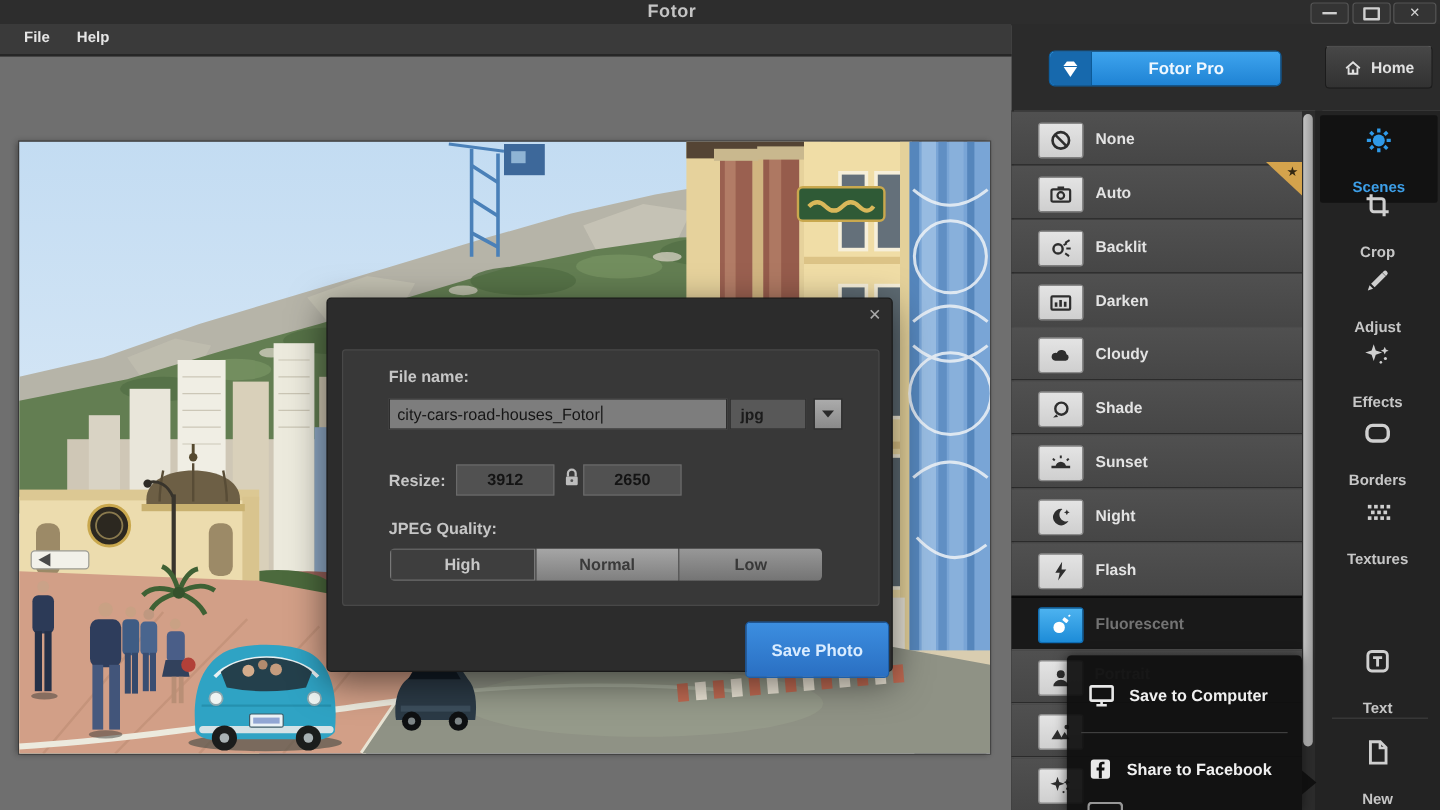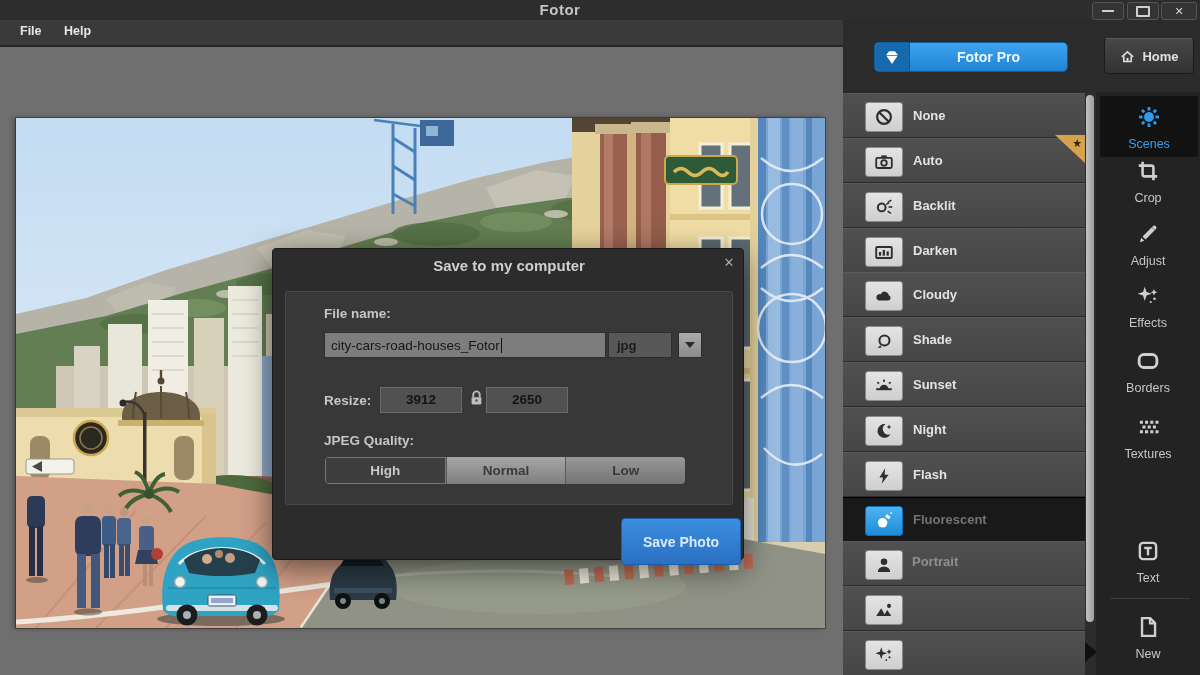--- a/index.html
+++ b/index.html
@@ -40,21 +40,21 @@
   .srow .slabel{position:absolute;left:70px;top:0;height:43px;display:flex;align-items:center;font-size:13px;font-weight:bold;color:#e3e3e3;}
   .srow.sel{background:#191919;border-top-color:#000;border-bottom-color:#303030;}
   .srow.sel .chip{background:linear-gradient(#4db3f0,#1d8cd8);border-color:#0f6db4;color:#fff;}
   .srow.sel .slabel{color:#737373;}
   #autobadge{position:absolute;right:0;top:-4px;width:0;height:0;border-top:28px solid #d4a34c;border-left:30px solid transparent;}
   #autostar{position:absolute;right:3px;top:-2px;color:#332711;font-size:11px;}
   #scenescroll{left:1086px;top:95px;width:8px;height:527px;background:linear-gradient(90deg,#c2c2c2,#9e9e9e);border-radius:4px;}
   
   .titem{left:1098px;width:100px;text-align:center;color:#cacaca;}
   .titem .ticon{display:block;margin:0 auto;color:#cfcfcf;}
-  .titem .tlabel{display:block;margin-top:7px;font-size:12.5px;font-weight:normal;color:#c6c6c6;}
+  .titem .tlabel{display:block;margin-top:19px;font-size:12.5px;font-weight:bold;color:#c6c6c6;}
   .titem.active{background:#121212;left:1100px;width:98px;padding:8px 0 6px 0;border-radius:2px;}
   .titem.active .ticon{color:#2f9ae8;}
   .titem.active .tlabel{color:#3d9fe8;}
   #tooldivider{left:1110px;top:598px;width:80px;height:1px;background:#3d3d3d;}
   
   #savemenu{left:889px;top:546px;width:196px;height:129px;background:rgba(14,14,14,.93);border-radius:4px 4px 0 0;
             box-shadow:0 0 10px rgba(0,0,0,.5);}
   .pmrow{position:absolute;left:0;width:196px;height:46px;display:flex;align-items:center;gap:10px;padding-left:16px;box-sizing:border-box;
          color:#f0f0f0;font-size:13.5px;font-weight:bold;}
   #pmdivider{position:absolute;left:12px;top:64px;width:172px;height:1px;background:#3f3f3f;}
@@ -668,24 +668,39 @@
     <span class="tlabel">Text</span>
   </div>
   <div class="abs" id="tooldivider"></div>
   <div class="abs titem" style="top:614px">
     <svg class="ticon" width="26" height="26" viewBox="0 0 24 24">
         <use href="#s-new"></use>
       </svg>
     <span class="tlabel">New</span>
   </div>
 
+  <div class="abs" id="savemenu">
+    <div class="pmrow" style="top:10px">
+      <svg width="26" height="26" viewBox="0 0 24 24" style="color:#e8e8e8">
+          <use href="#s-monitor"></use>
+        </svg>
+      <span>Save to Computer</span>
+    </div>
+    <div id="pmdivider"></div>
+    <div class="pmrow" style="top:72px">
+      <svg width="24" height="24" viewBox="0 0 24 24" style="color:#e8e8e8">
+          <use href="#s-fb"></use>
+        </svg>
+      <span>Share to Facebook</span>
+    </div>
+    <div id="pmsliver"></div>
+  </div>
   <div class="abs" id="pmtail"></div>
 
   <div class="abs" id="dialog">
-    <div class="abs" id="dlgtitle">Save to my computer</div>
     <div class="abs" id="dlgclose">✕</div>
     <div class="abs" id="dlgpanel">
       <span class="dlabel" style="left:38px;top:14px">File name:</span>
       <div id="fninput">
         <span>city-cars-road-houses_Fotor</span>
           <span id="fncaret"></span>
       </div>
       <div id="fmtbox">jpg</div>
       <div id="fmtarrow">
           <span class="tri"></span>

